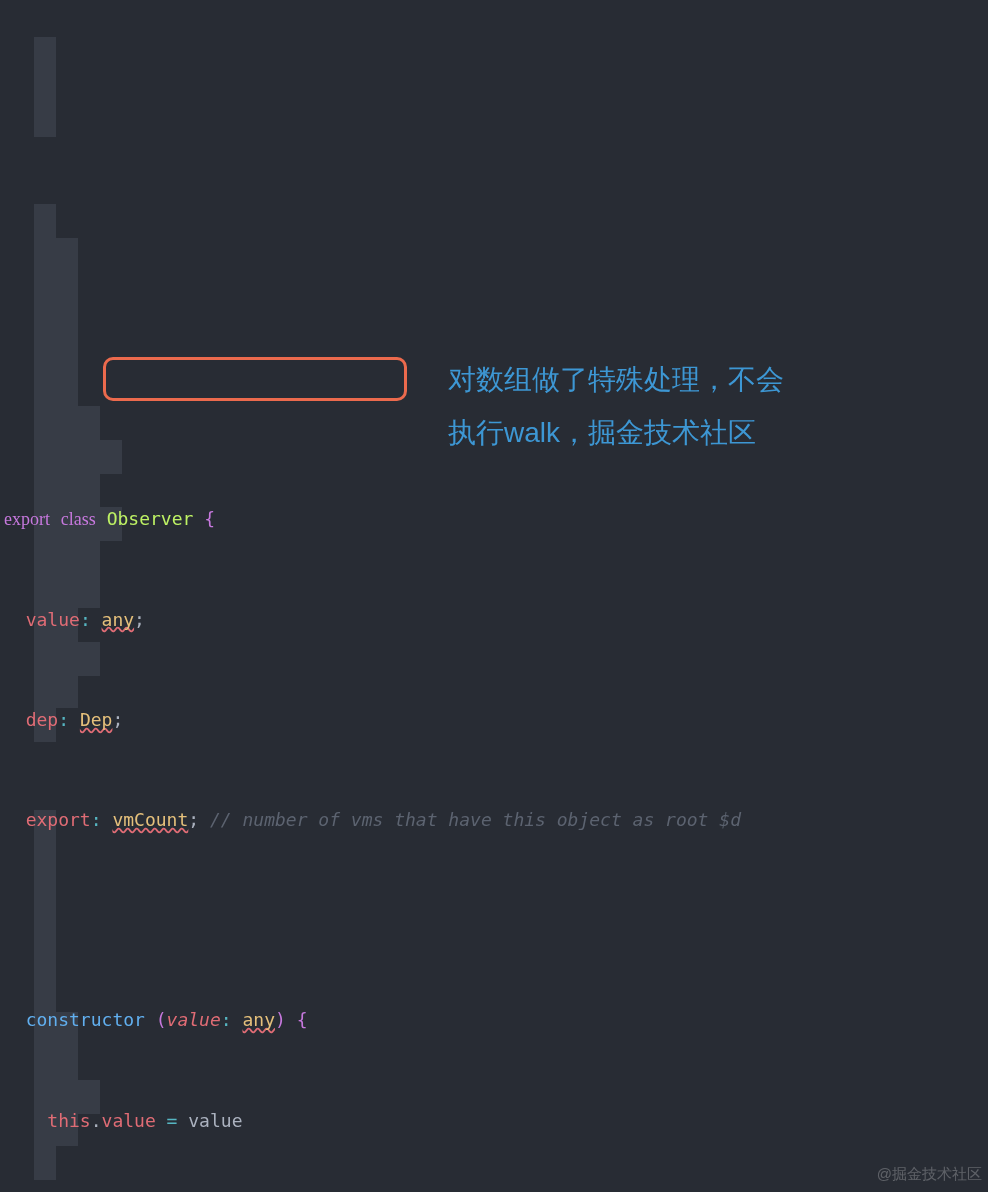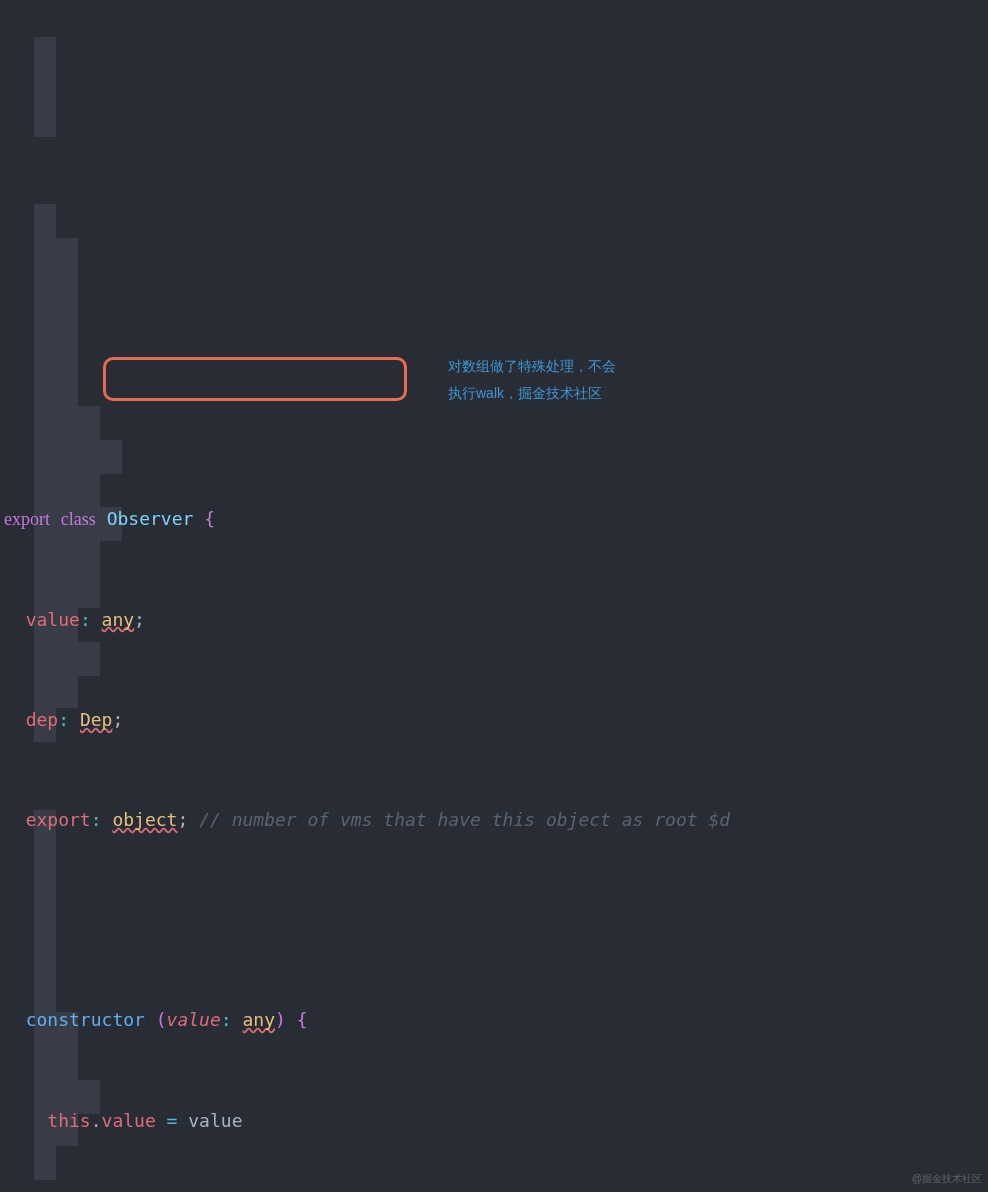--- a/index.html
+++ b/index.html
@@ -20,21 +20,21 @@
     padding: 3px 0 0 4px;
     white-space: pre;
   }
   .line {
     display: block;
     position: relative;
     height: 33.6px;
   }
   
   .kw    { color: #c678dd; font-family: Liberation Serif, serif; }
-  .cls   { color: #7dd3fc; }
+  .cls   { color: #bef264; }
   .type  { color: #e5c07b; }
   .fn    { color: #61afef; }
   .this  { color: #e06c75; }
   .prop  { color: #e06c75; }
   .param { color: #e06c75; font-style: italic; }
   .op    { color: #56b6c2; }
   .punc  { color: #abb2bf; }
   .brace { color: #c678dd; }
   .comment { color: #5c6370; font-style: italic; }
   .plain { color: #abb2bf; }
@@ -50,30 +50,30 @@
     position: absolute;
     border: 3px solid #ec6a4d;
     border-radius: 10px;
     background: transparent;
     pointer-events: none;
   }
   .annotation {
     position: absolute;
     color: #3d97d4;
     font-family: 'PingFang SC', 'Microsoft YaHei', sans-serif;
-    font-size: 14px;
+    font-size: 28px;
     line-height: 1.9;
     pointer-events: none;
     white-space: nowrap;
   }
   .watermark {
     position: absolute;
     right: 6px;
     bottom: 4px;
-    font-size: 10px;
+    font-size: 15px;
     color: rgba(255,255,255,0.25);
     font-family: sans-serif;
   }
 </style>
 </head>
 <body>
 
 <div class="editor">
 
 
@@ -88,21 +88,21 @@
 <div class="indent-block" style="left:56px; top:1012px; width:22px; height:134px;"></div>
 <div class="indent-block" style="left:78px; top:1080px; width:22px; height:34px;"></div>
 
 
 <div class="line"><span class="kw">export</span> <span class="kw">class</span> <span class="cls">Observer</span> <span class="brace">{</span></div>
 
 <div class="line">  <span class="prop">value</span><span class="op">:</span> <span class="type squiggle">any</span><span class="punc">;</span></div>
 
 <div class="line">  <span class="prop">dep</span><span class="op">:</span> <span class="type squiggle">Dep</span><span class="punc">;</span></div>
 
-<div class="line">  <span class="prop">export</span><span class="op">:</span> <span class="type squiggle">object</span><span class="punc">;</span> <span class="comment">// number of vms that have this object as root $d</span></div>
+<div class="line">  <span class="prop">export</span><span class="op">:</span> <span class="type squiggle">vmCount</span><span class="punc">;</span> <span class="comment">// number of vms that have this object as root $d</span></div>
 
 <div class="line"> </div>
 
 <div class="line">  <span class="fn">constructor</span> <span class="brace">(</span><span class="param">value</span><span class="op">:</span> <span class="type squiggle">any</span><span class="brace">)</span> <span class="brace">{</span></div>
 
 <div class="line">    <span class="this">this</span><span class="punc">.</span><span class="prop">value</span> <span class="op">=</span> <span class="plain">value</span></div>
 
 
 
 

